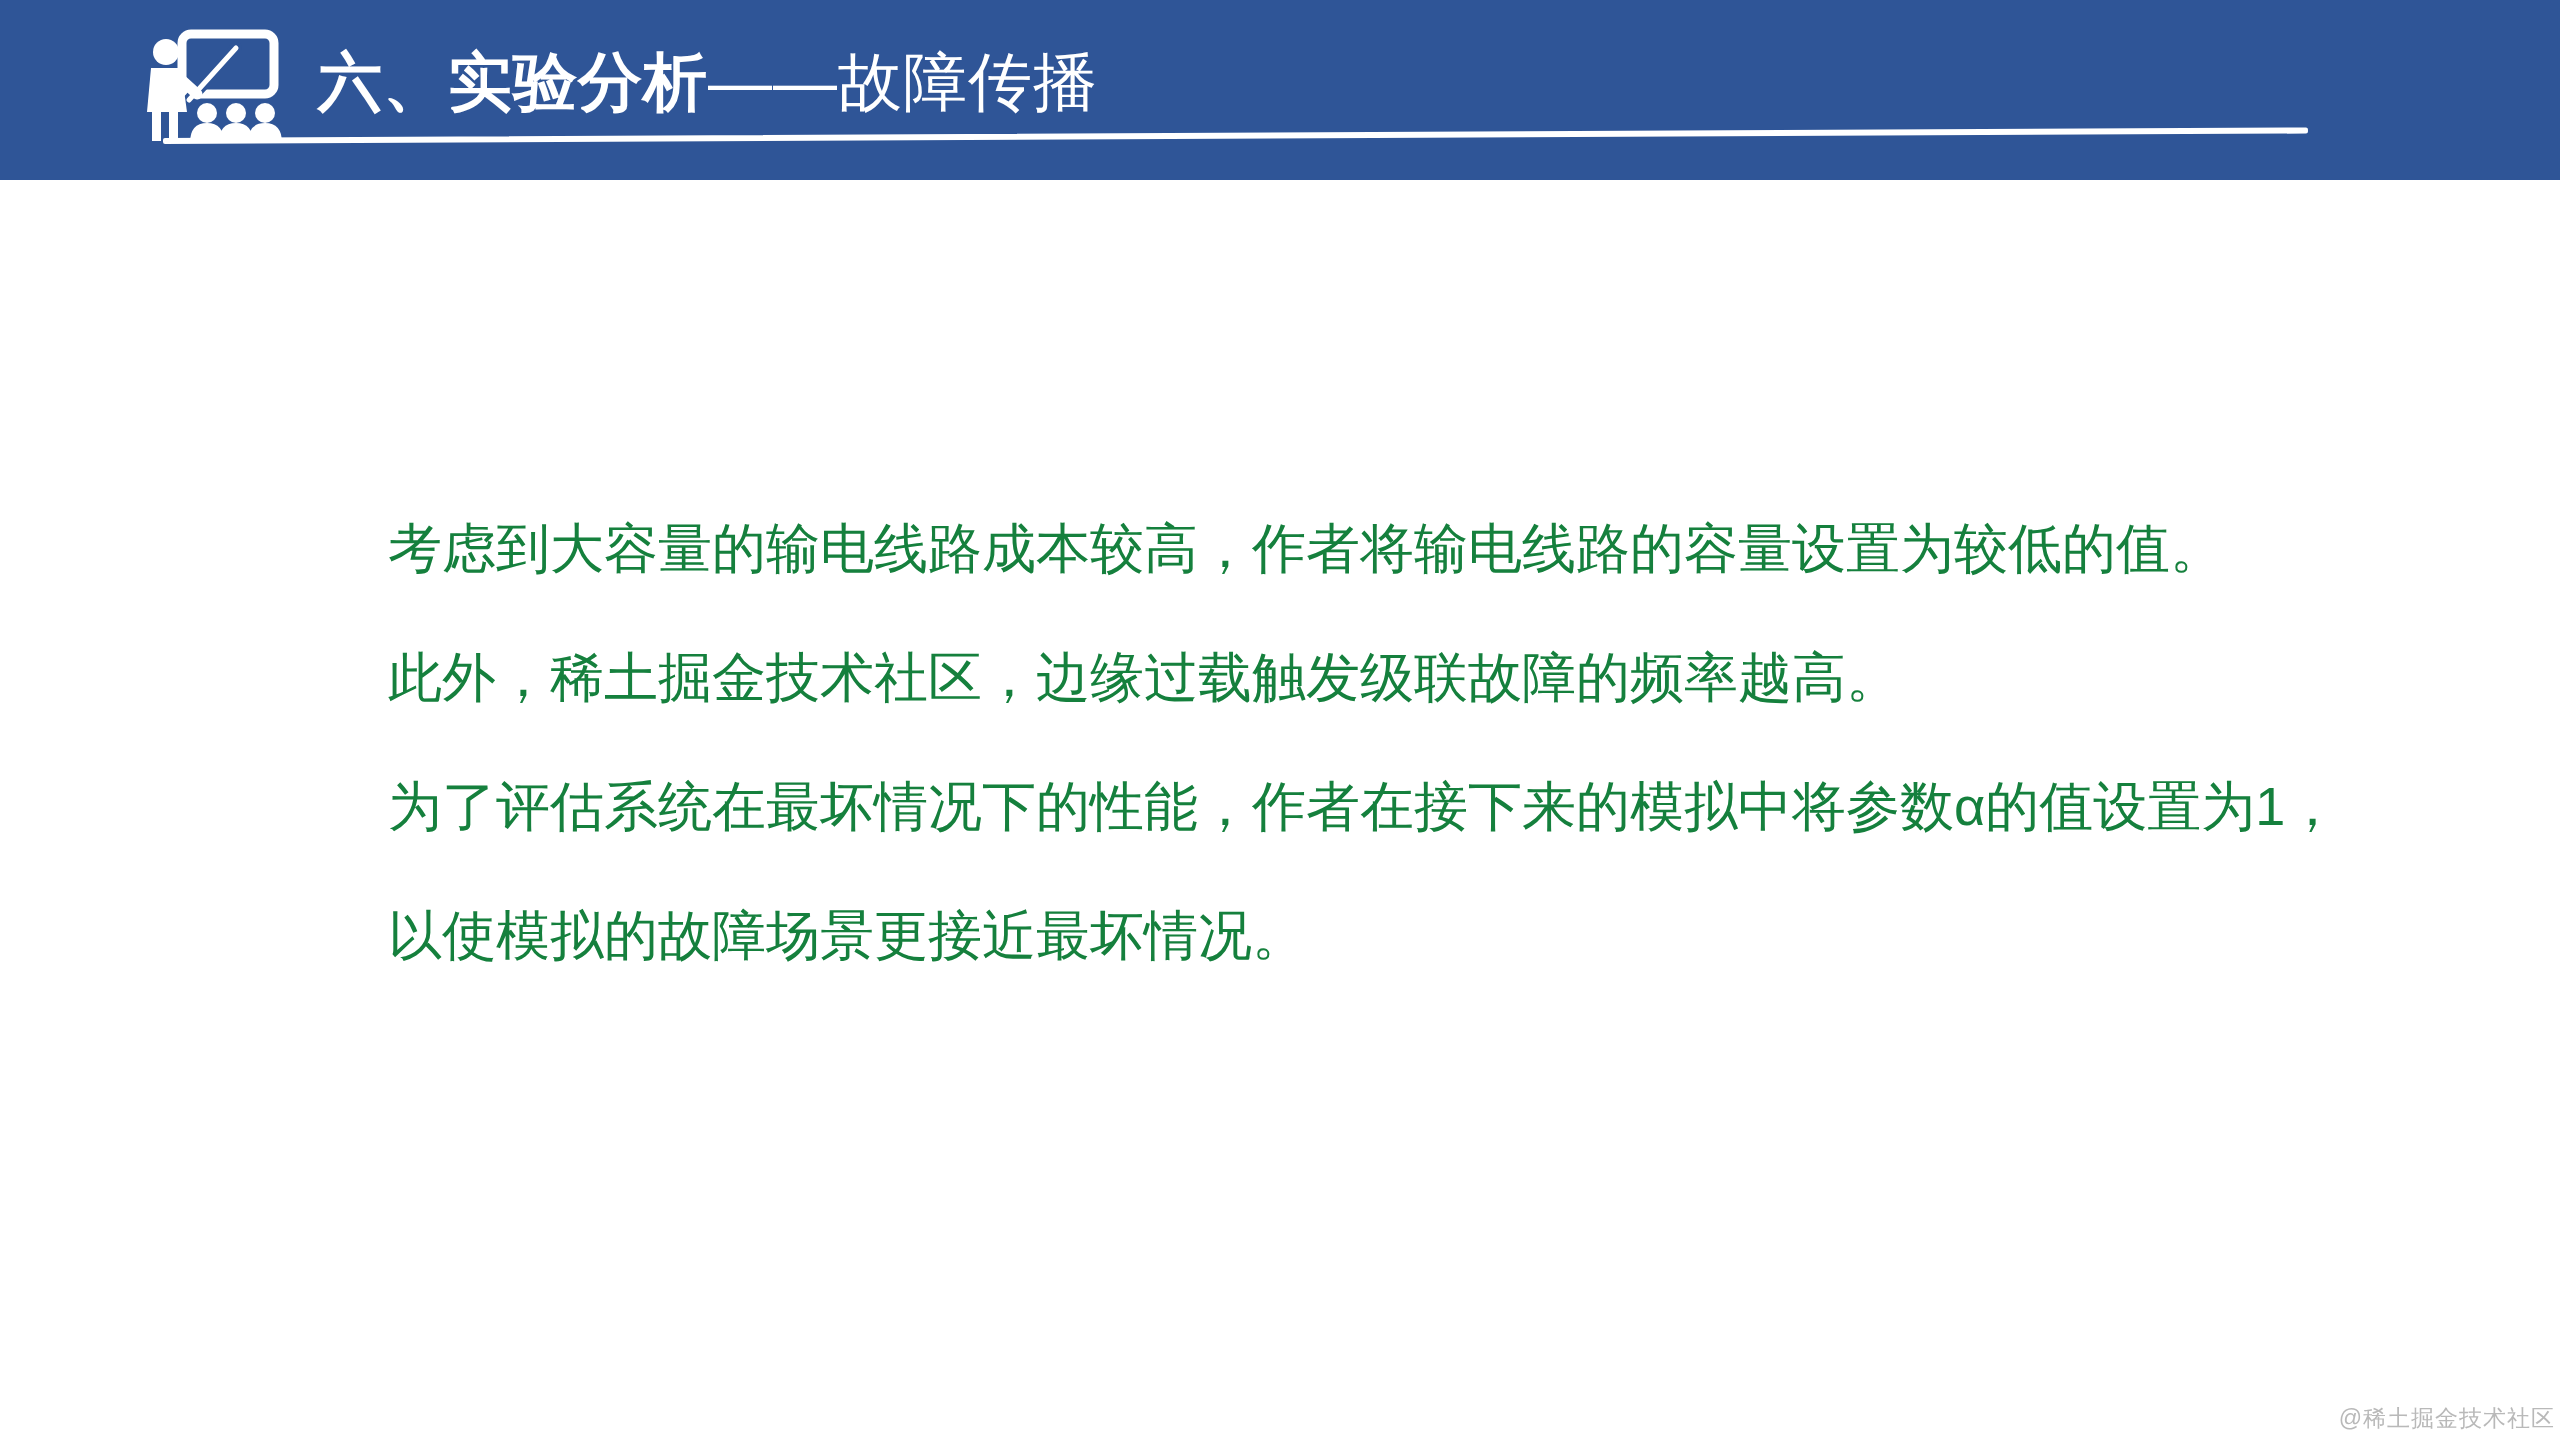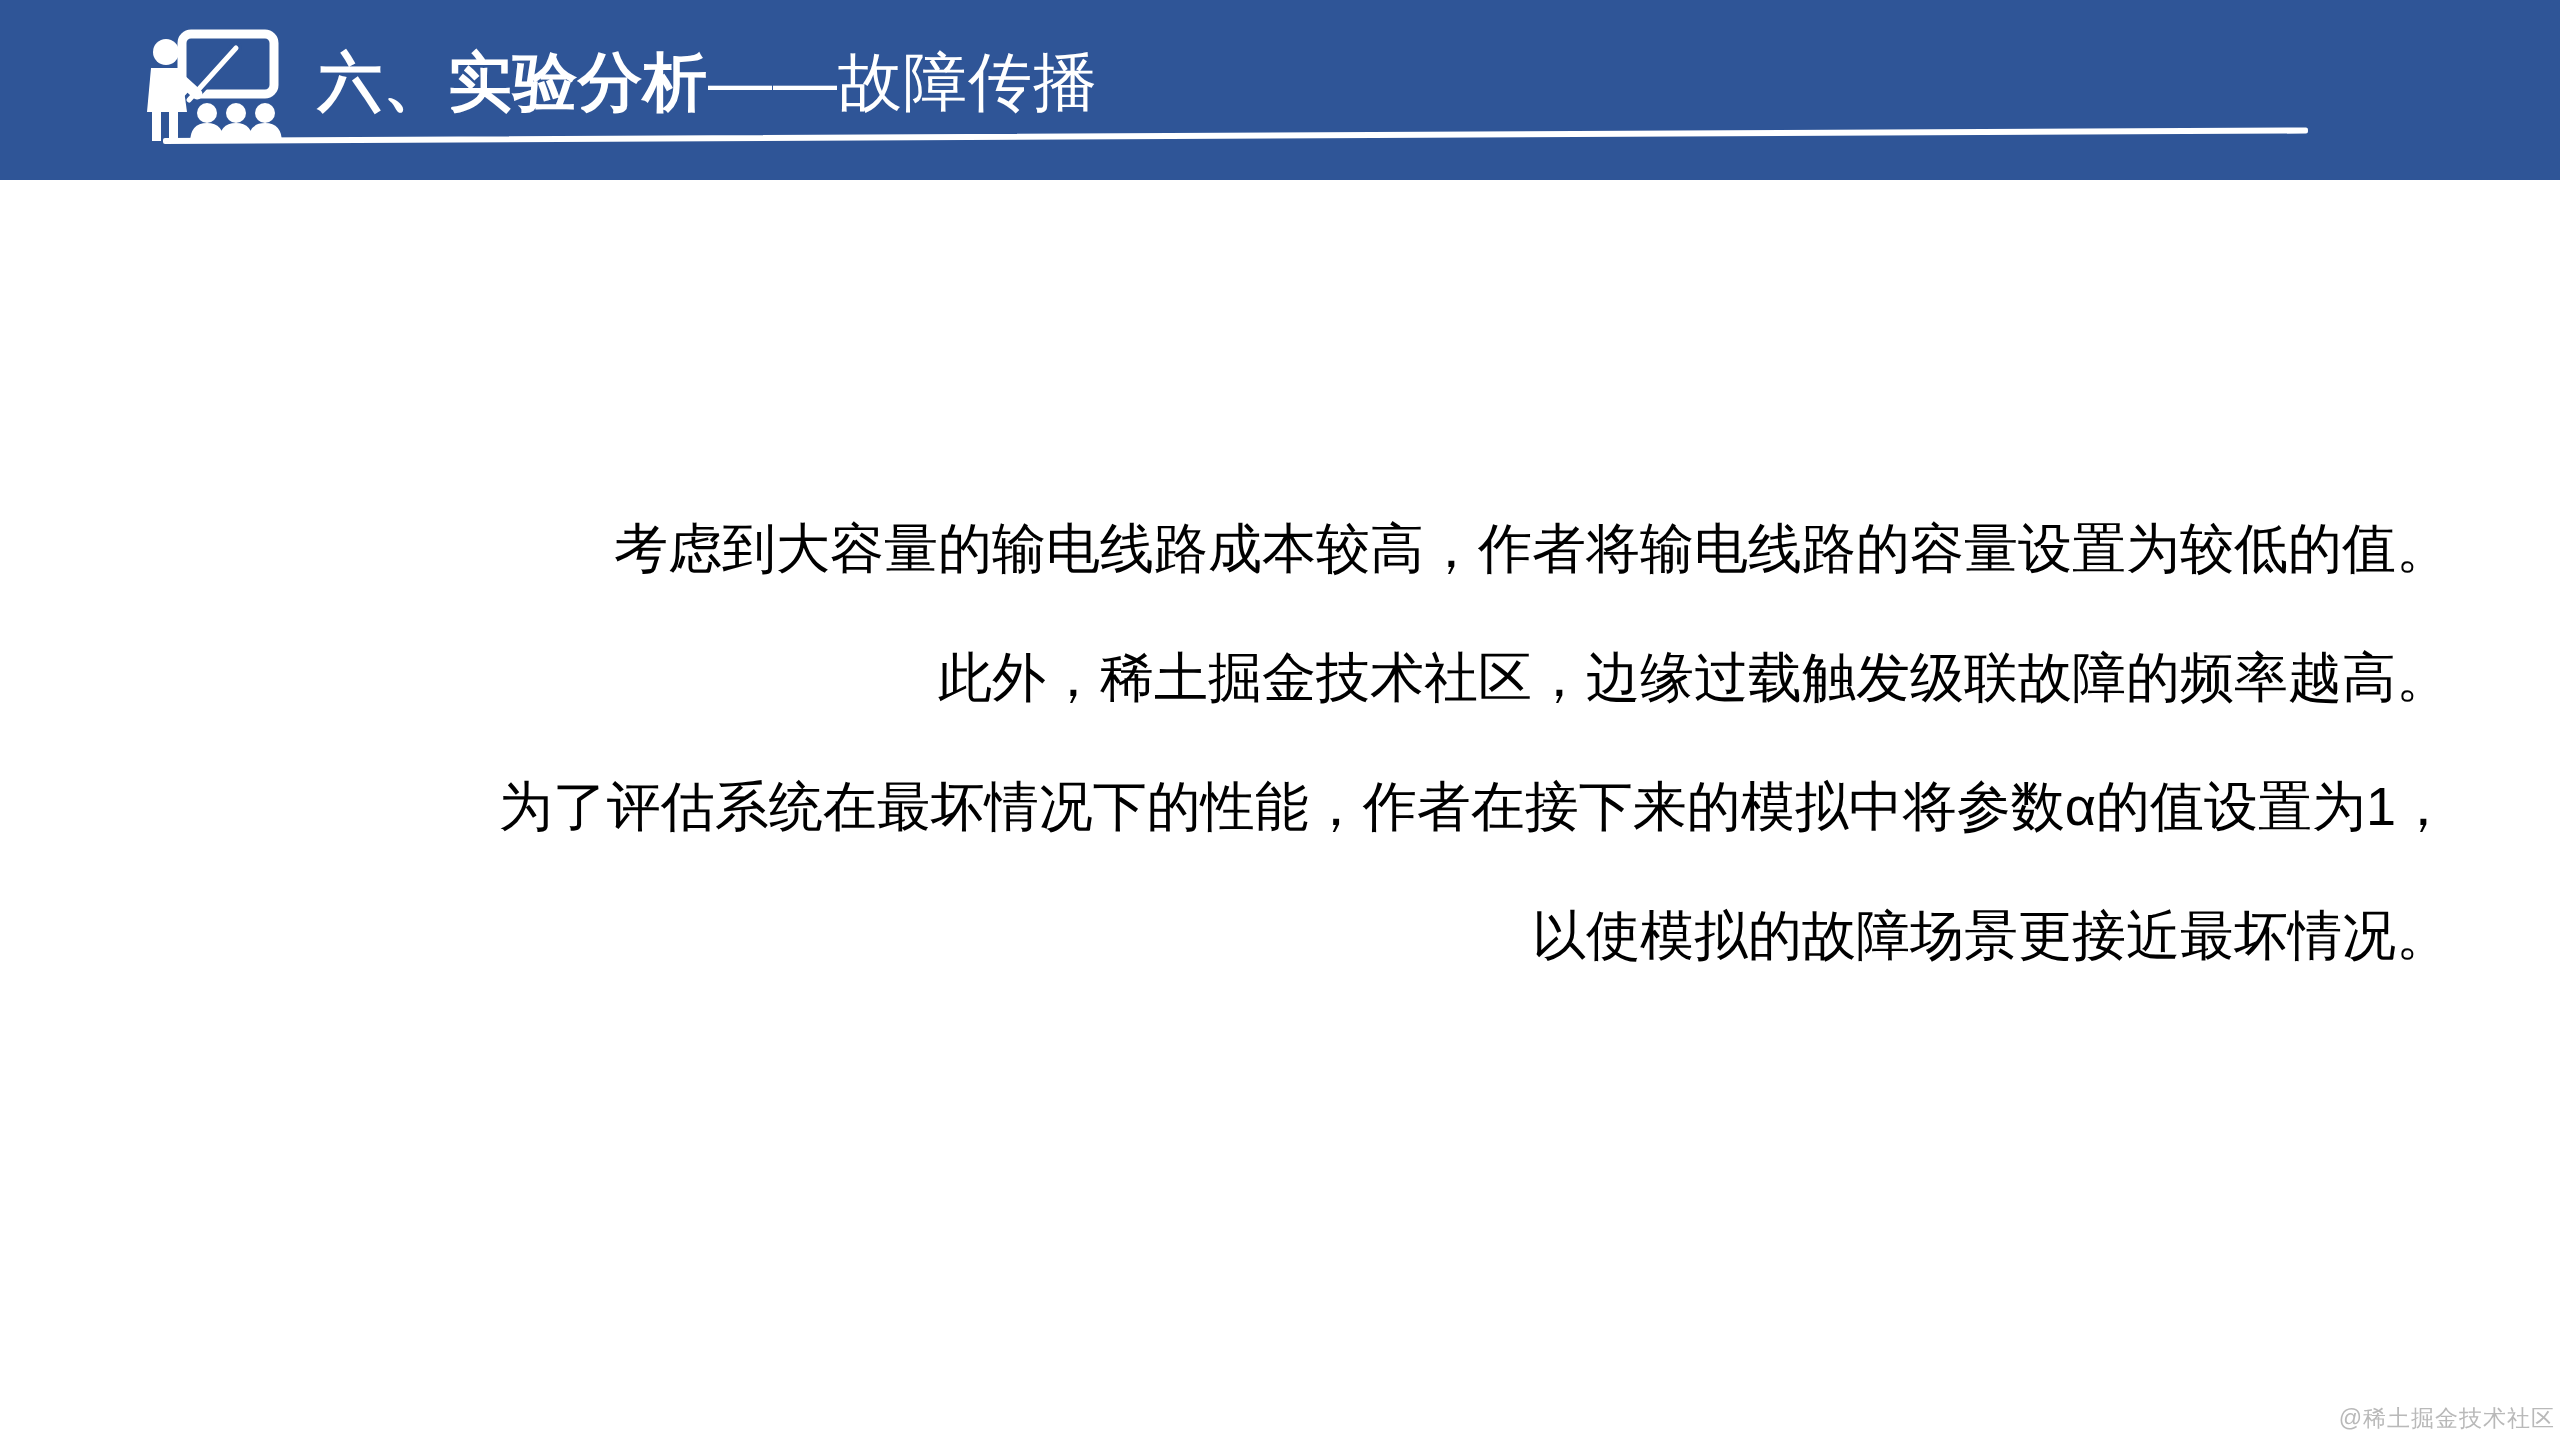--- a/index.html
+++ b/index.html
@@ -7,21 +7,20 @@
     padding: 0;
     background: #ffffff;
     font-family: "Liberation Sans", sans-serif;
   }
   .slide {
     position: relative;
     width: 2560px;
     height: 1440px;
     background: #ffffff;
     overflow: hidden;
-    text-align: right;
   }
   
   .header-bar {
     position: absolute;
     top: 0;
     left: 0;
     width: 2560px;
     height: 180px;
     background: #2F5597;
   }
@@ -51,24 +50,24 @@
     width: 2145px;
     height: 6px;
     background: #ffffff;
     transform: rotate(-0.28deg);
     transform-origin: left center;
     border-radius: 2px;
   }
   
   .body-text {
     position: absolute;
-    left: 400px;
+    left: 388px;
     top: 484px;
     width: 2050px;
-    color: #000000;
+    color: #15803d;
   }
   .body-text p {
     margin: 0;
     font-size: 54px;
     line-height: 129px;
     white-space: nowrap;
     font-weight: 400;
   }
   
   .watermark {

